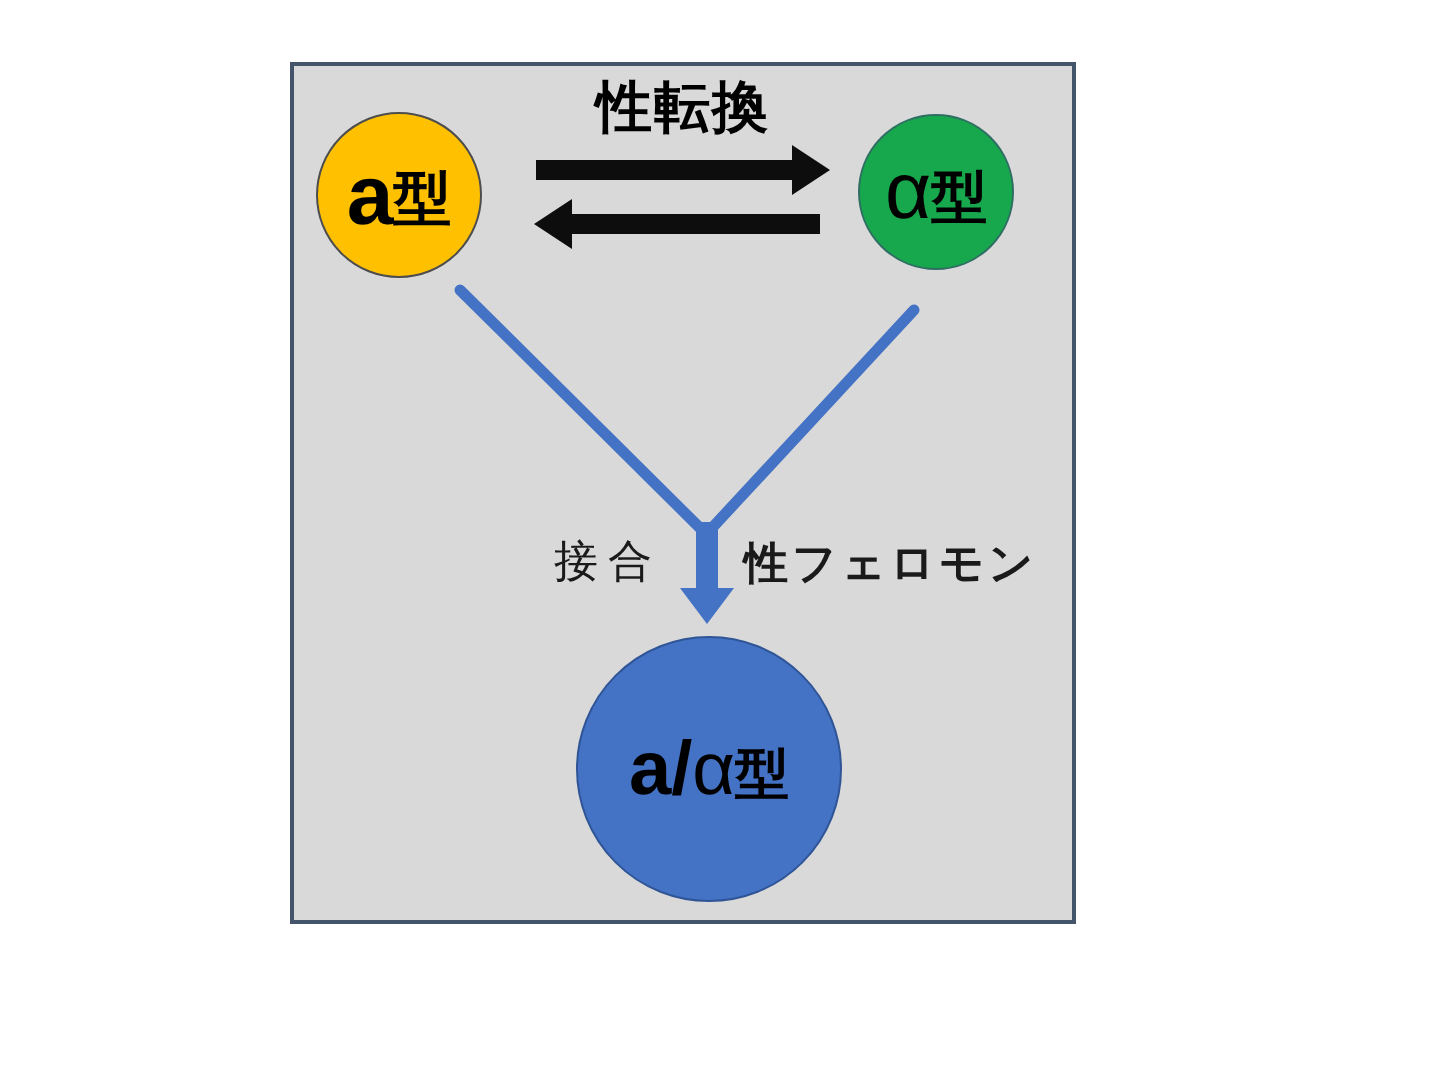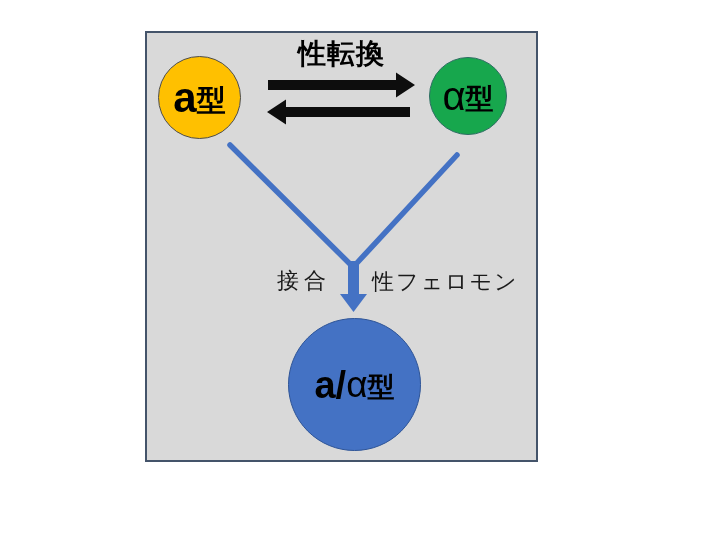--- a/index.html
+++ b/index.html
@@ -94,20 +94,21 @@
   }
   .edge-label-mating {
     left: 277px;
     top: 266px;
     letter-spacing: 5px;
   }
   .edge-label-pheromone {
     left: 372px;
     top: 267px;
     letter-spacing: 2px;
+    font-weight: bold;
   }
 </style>
 </head>
 <body>
 
 <div class="canvas">
 
   <div class="panel"></div>
 
   <svg class="edge-layer" width="720" height="540" viewBox="0 0 720 540">

